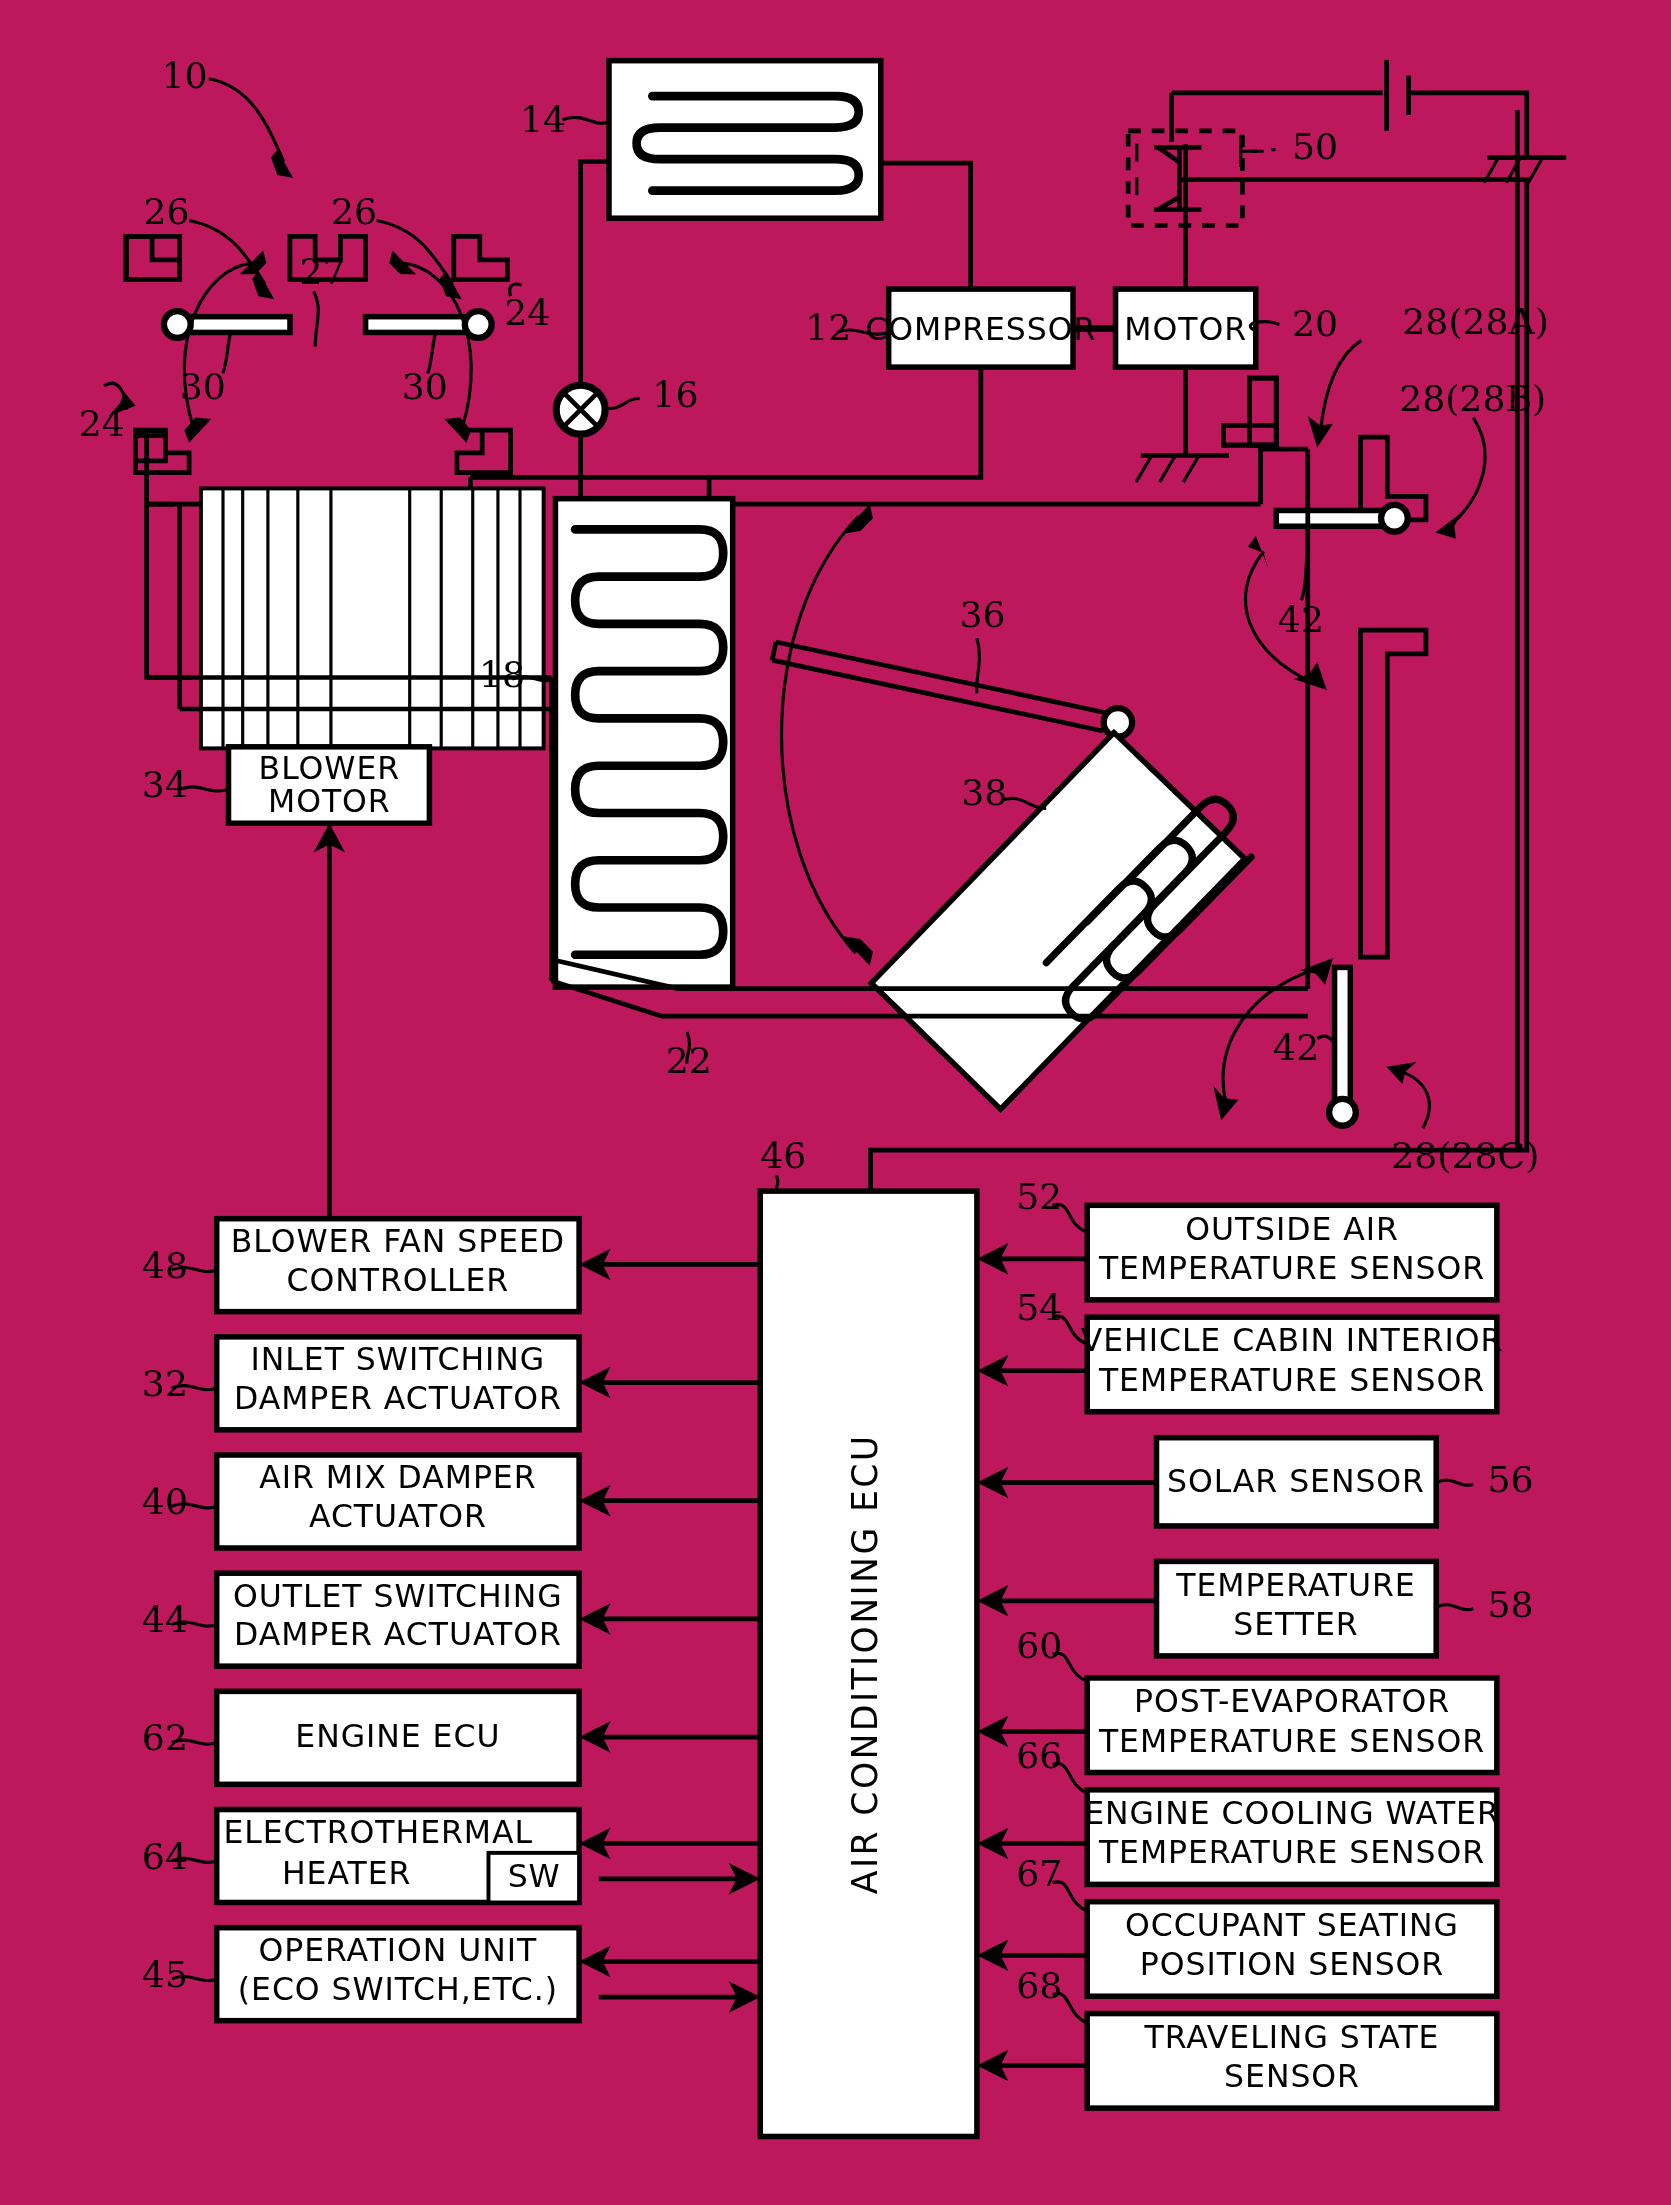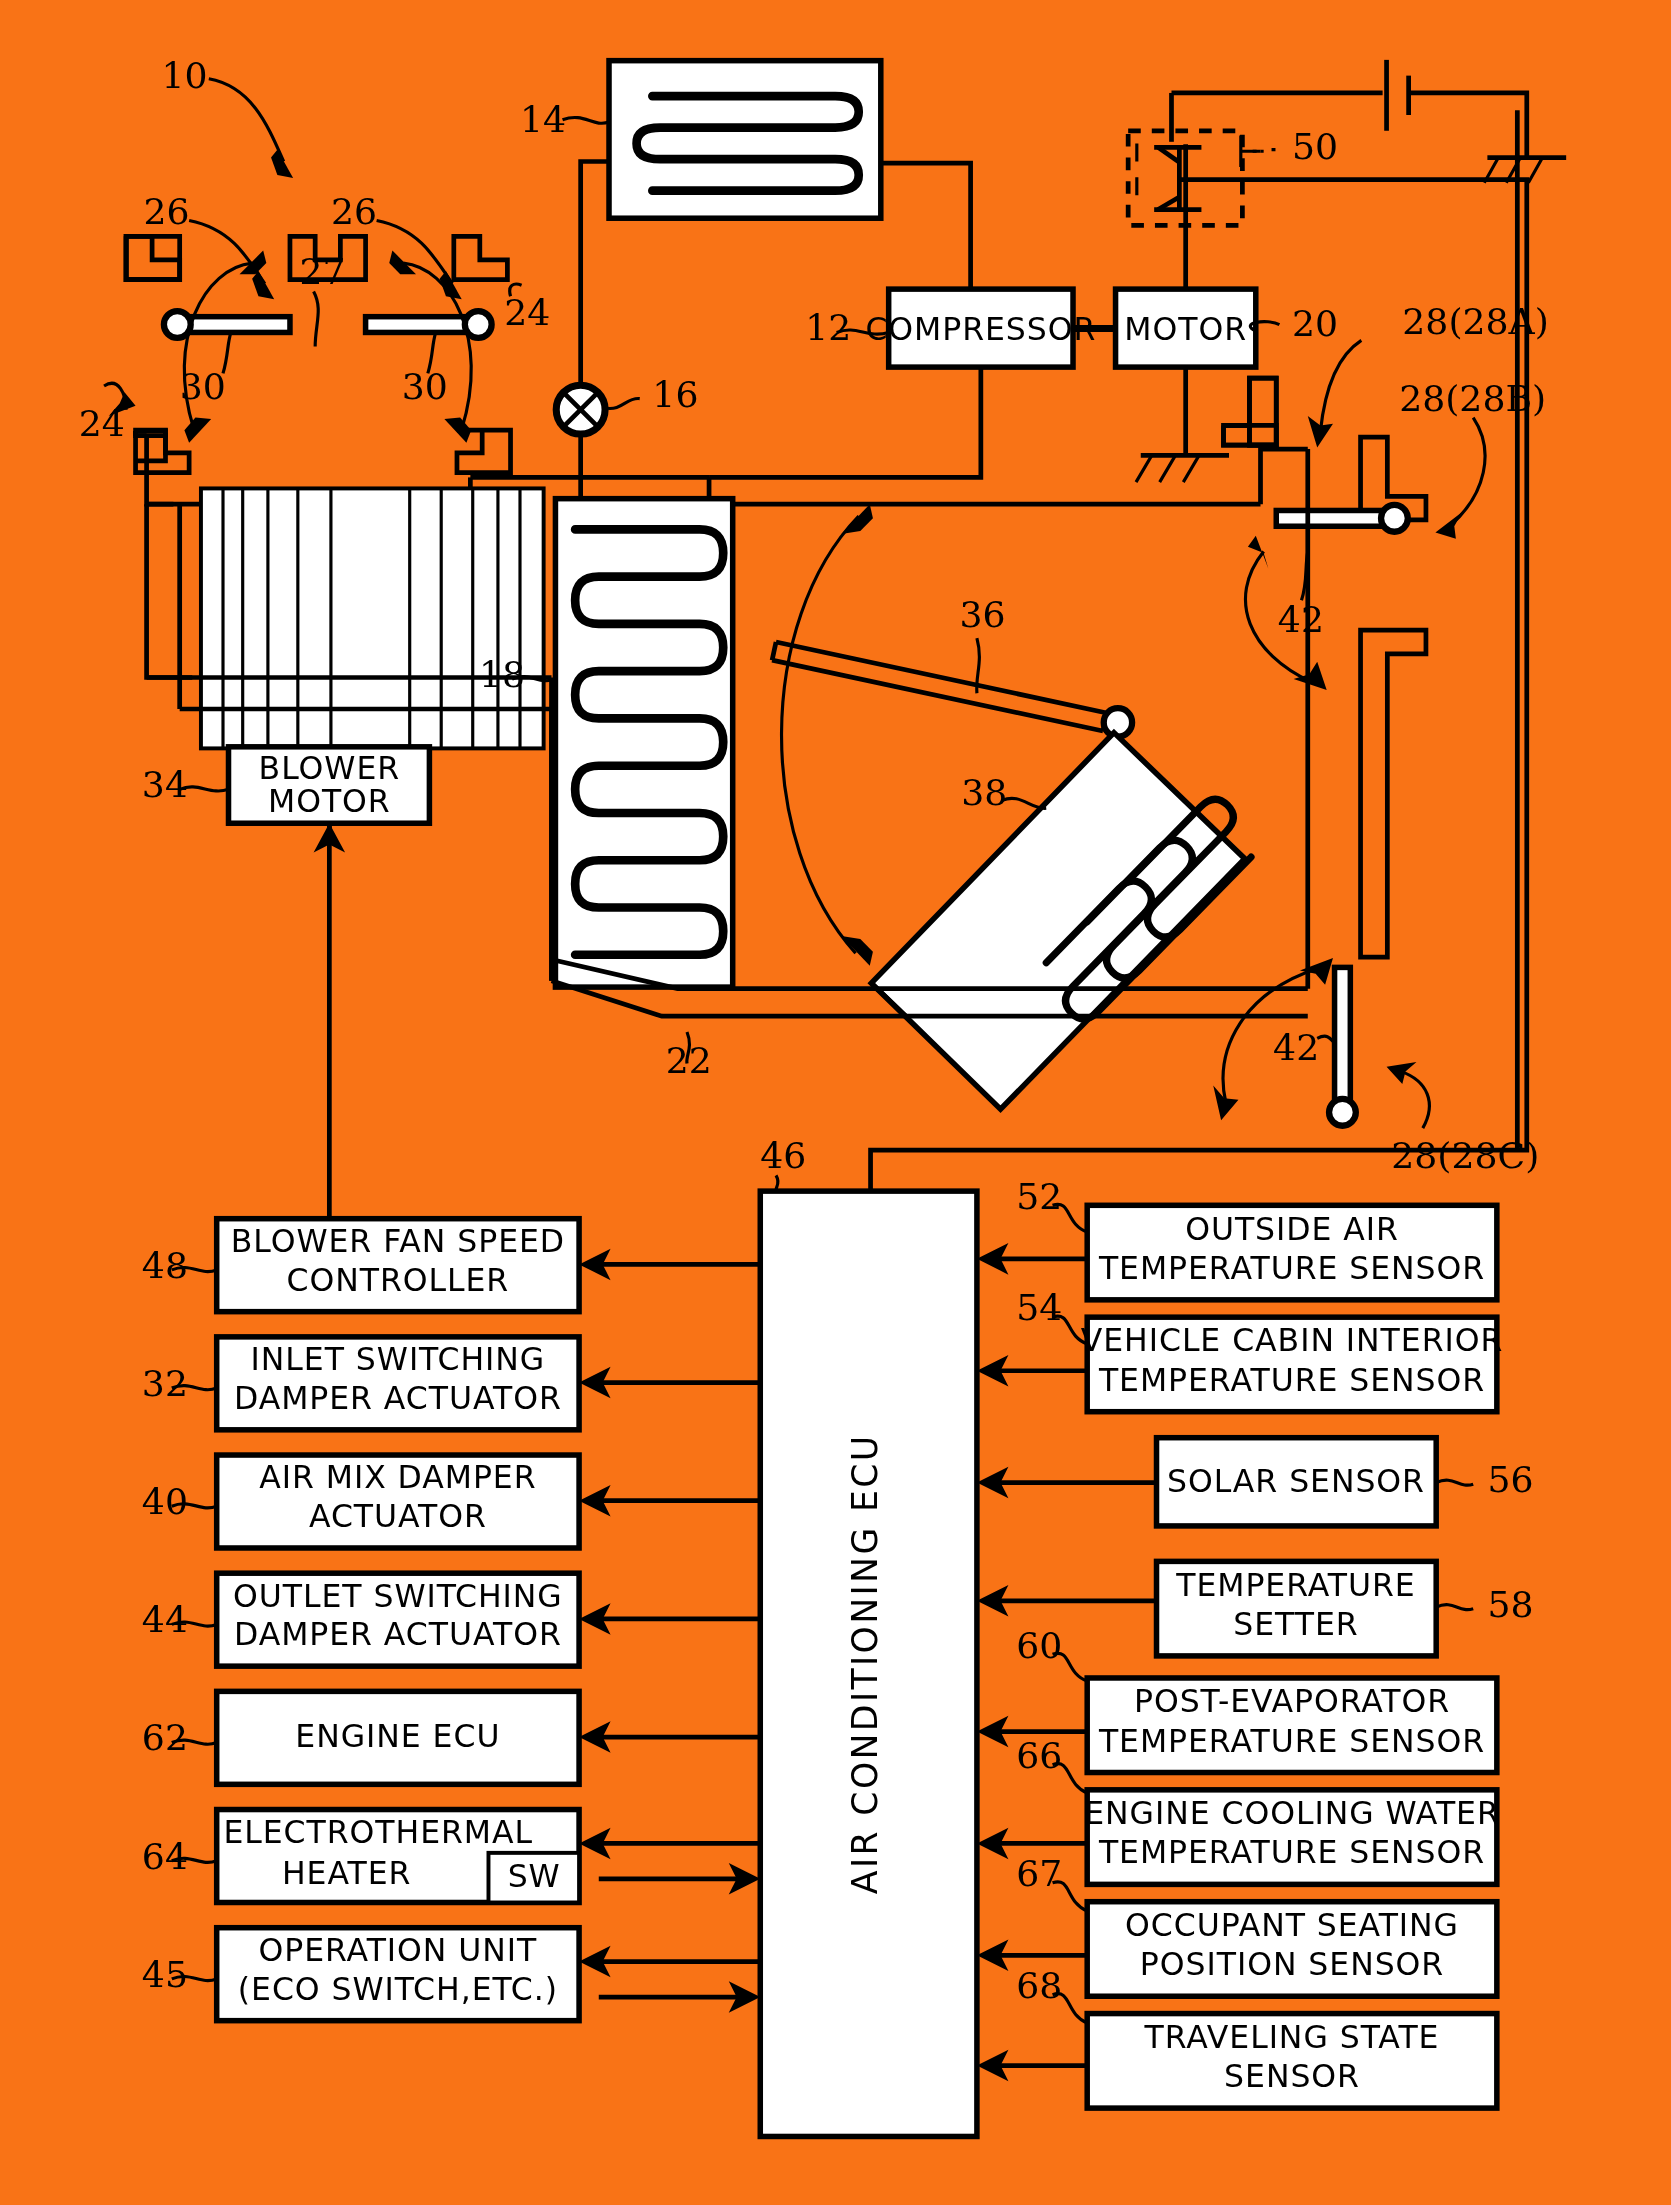--- a/index.html
+++ b/index.html
@@ -7,21 +7,21 @@
     padding: 0;
     background: #ffffff;
   }
   body {
     font-family: "DejaVu Serif", serif;
   }
   #page {
     position: relative;
     width: 1671px;
     height: 2205px;
-    background: #f97316;
+    background: #be185d;
     overflow: hidden;
   }
   #fig {
     position: absolute;
     left: 0; top: 0;
     width: 1671px;
     height: 2205px;
   }
   .ref {
     font-family: "DejaVu Serif", serif;

